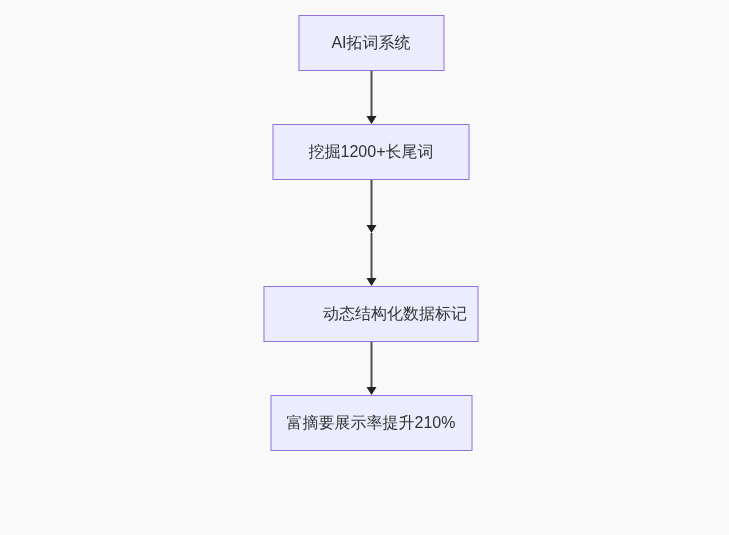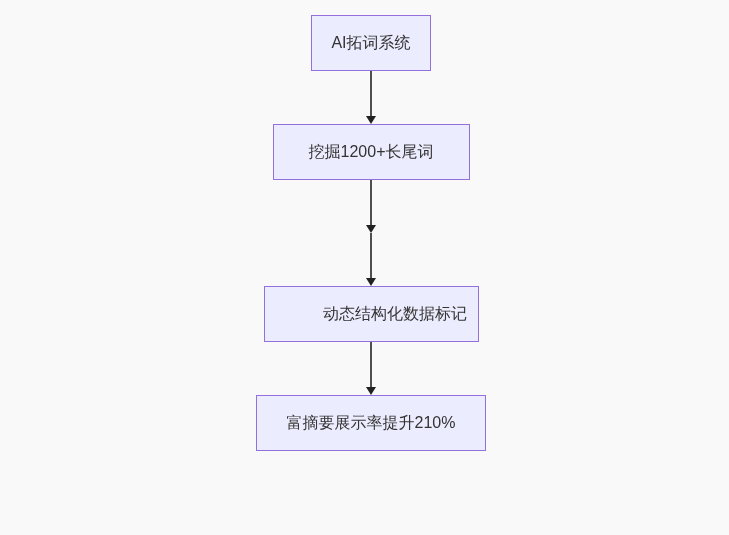--- a/index.html
+++ b/index.html
@@ -29,25 +29,25 @@
     background: #ECECFF;
     border: 1px solid #9370DB;
     color: #333333;
     font-size: 16px;
     display: flex;
     align-items: center;
     justify-content: center;
     text-align: center;
     white-space: nowrap;
   }
-  .node.n1 { width: 120px; }
+  .node.n1 { width: 146px; }
   .node.n2 { width: 197px; }
   .node.n3 { width: 222px; }
   .node.n4 { width: 215px; padding-left: 48px; }
-  .node.n5 { width: 230px; }
+  .node.n5 { width: 202px; }
   .edge {
     height: 53px;
     display: flex;
     flex-direction: column;
     align-items: center;
   }
   .edge .line {
     width: 2px;
     flex: 1 1 auto;
     background: #4f4f4f;

